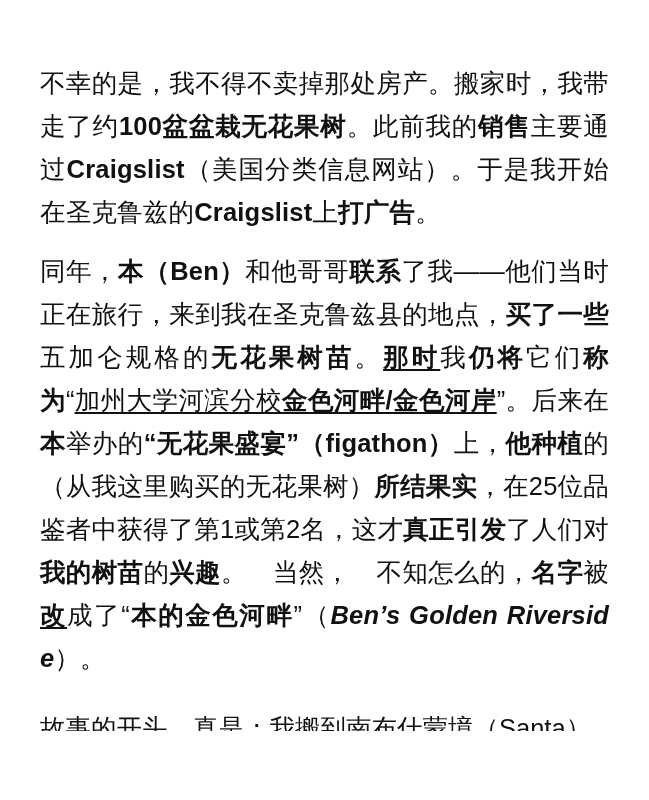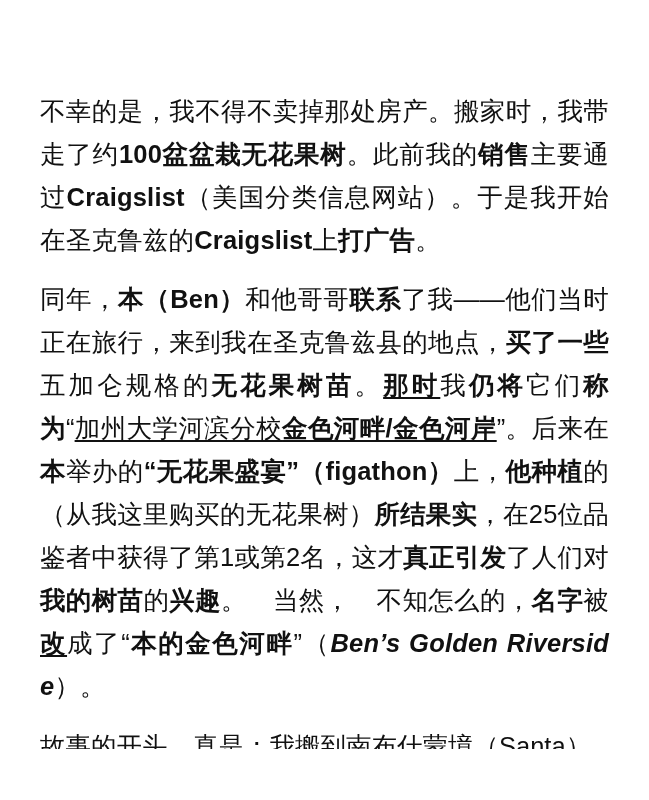--- a/index.html
+++ b/index.html
@@ -11,21 +11,21 @@
     width: 649px;
     height: 800px;
     overflow: hidden;
     font-family: "Liberation Sans", sans-serif;
     color: #1a1a1a;
   }
   .page {
     box-sizing: border-box;
     width: 649px;
     height: 800px;
-    padding: 90px 40px 0 40px;
+    padding: 62px 40px 0 40px;
     background: #ffffff;
   }
   .para {
     font-size: 25.5px;
     line-height: 43px;
     letter-spacing: 0.2px;
     text-align: justify;
     text-justify: inter-character;
     margin: 0 0 0 0;
     color: #111111;
@@ -42,21 +42,21 @@
     text-underline-offset: 3px;
   }
   .i {
     font-style: italic;
   }
   .gap-space {
     display: inline-block;
     width: 26px;
   }
   .cut {
-    margin-top: 17px;
+    margin-top: 27px;
     font-size: 25.5px;
     line-height: 43px;
     color: #111111;
     overflow: hidden;
     height: 24px;
     white-space: nowrap;
   }
   .cut span {
     display: inline-block;
   }

